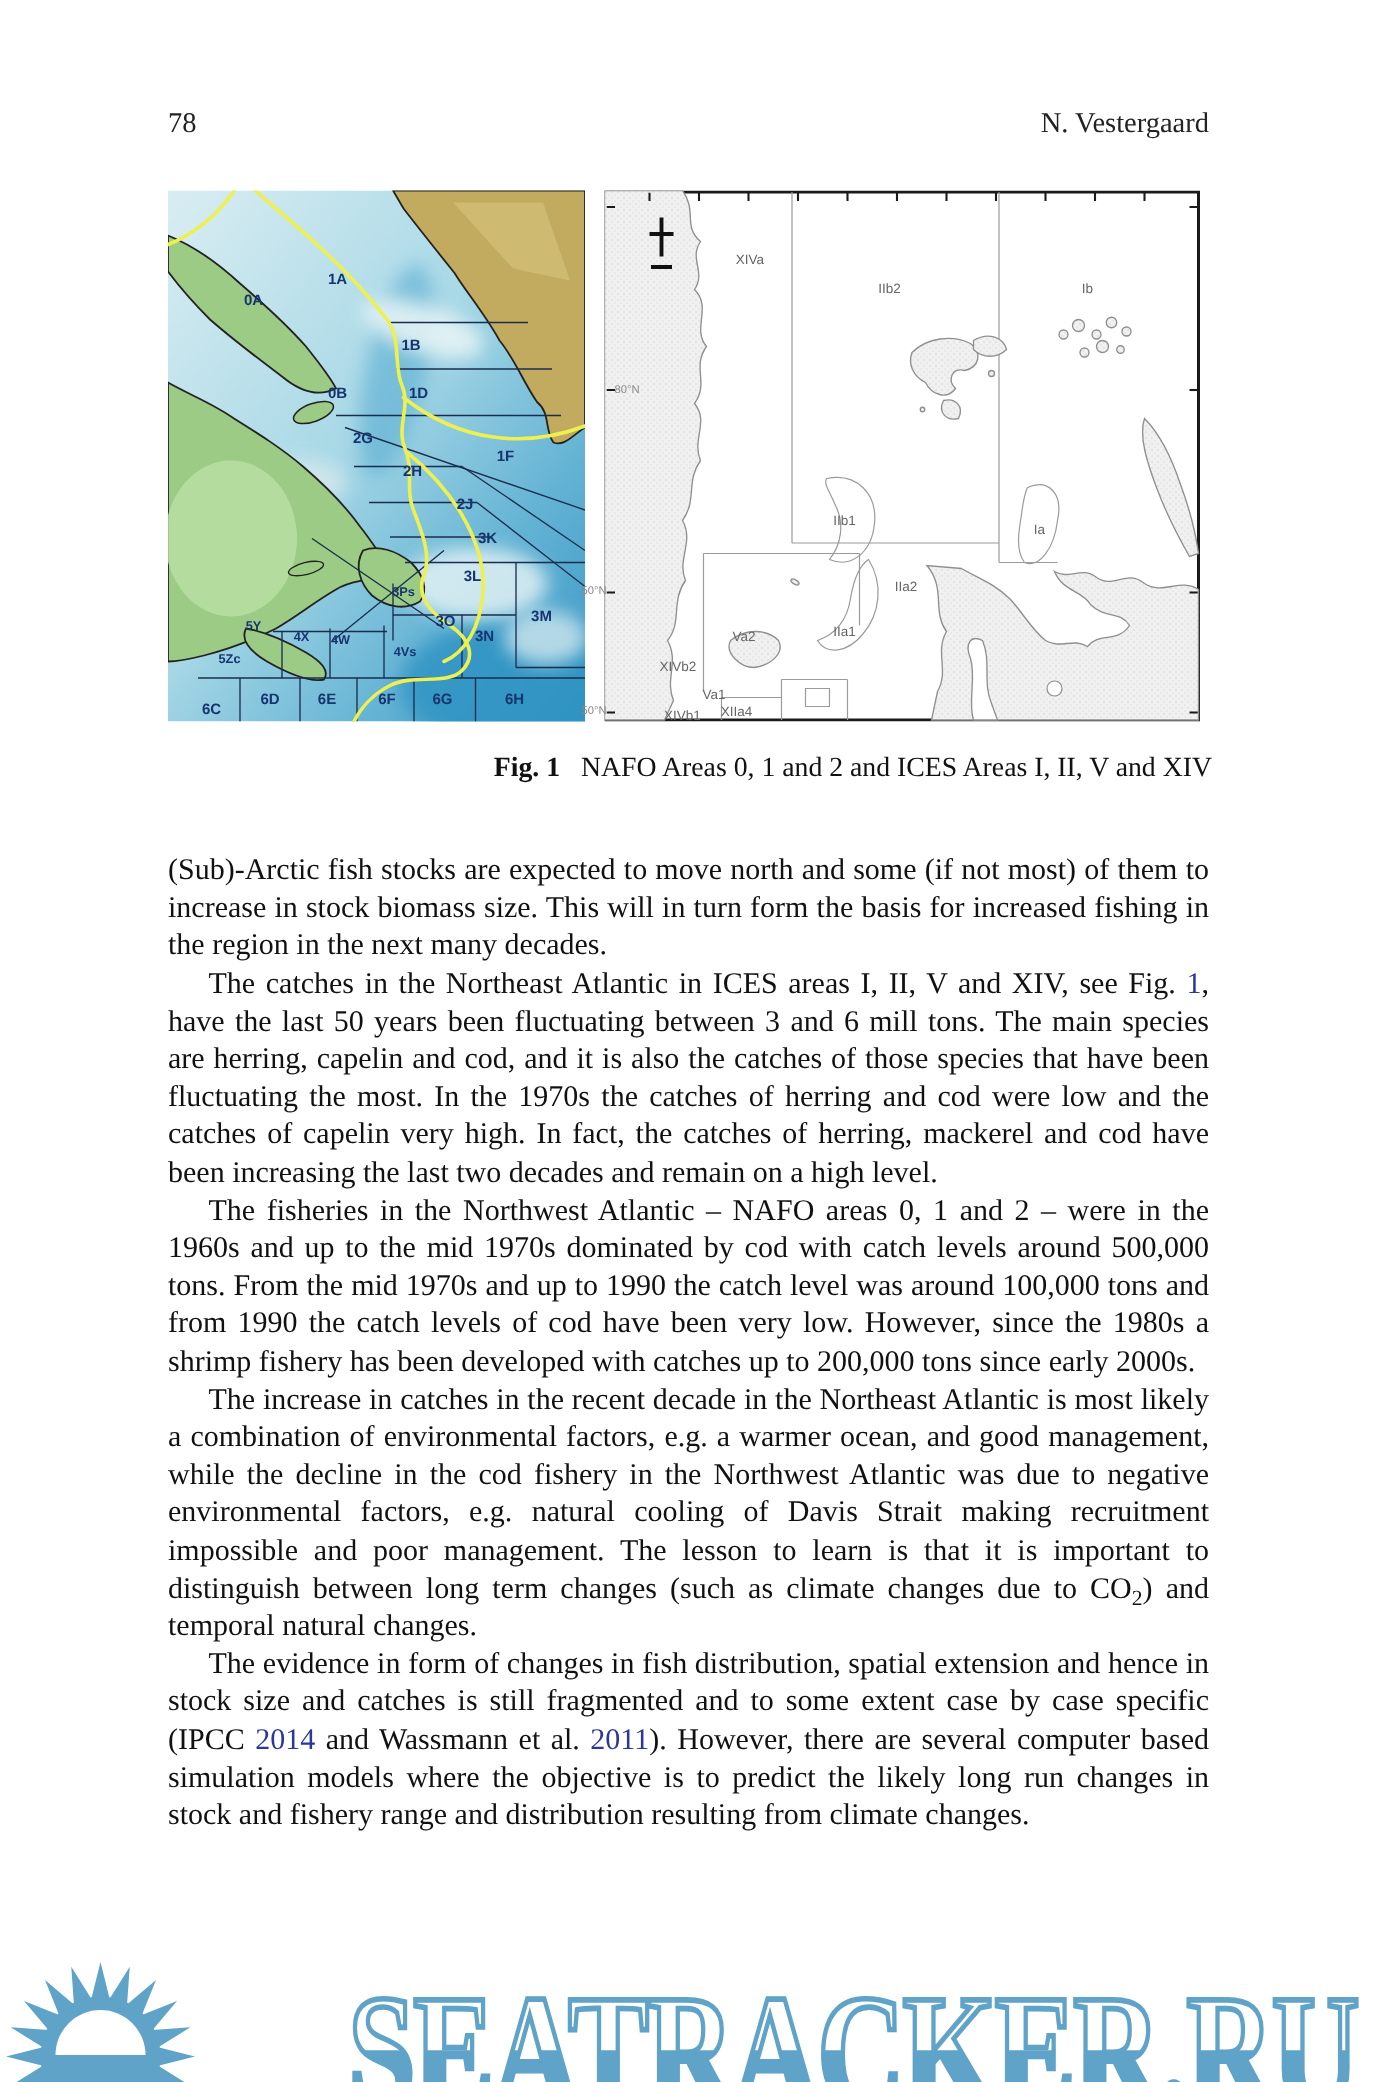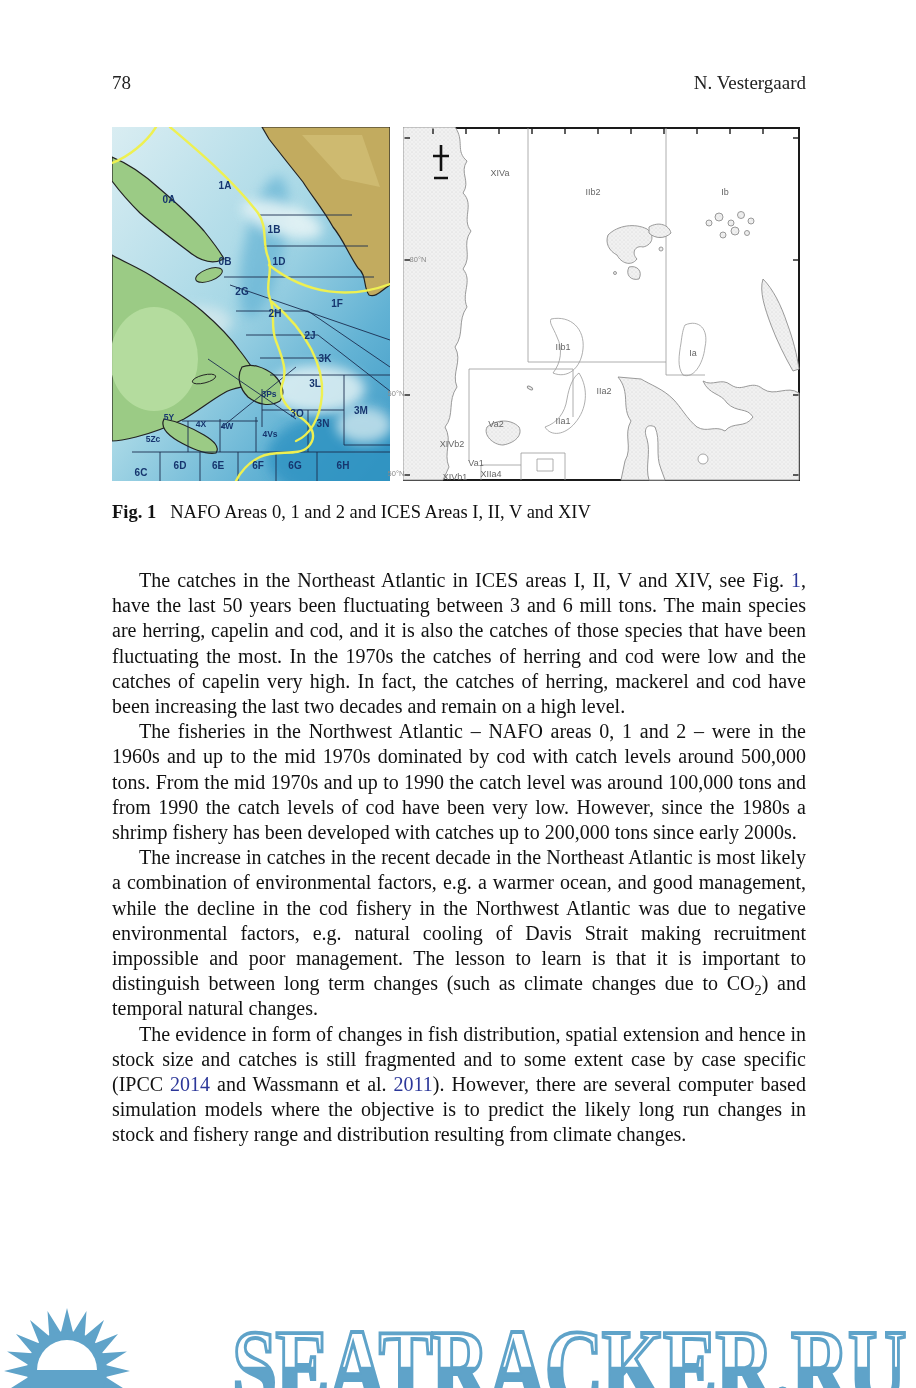--- a/index.html
+++ b/index.html
@@ -10,21 +10,21 @@
           justify-content:space-between;font-size:19px;color:#222;}
   
   .figure{position:absolute;top:127px;left:112px;width:696px;height:354px;}
   .map-left{position:absolute;left:0;top:0;}
   .map-right{position:absolute;left:291px;top:0;}
   .lat-label{position:absolute;left:272px;width:24px;text-align:center;
              font:7.5px "Liberation Sans",sans-serif;color:#8a8a8a;}
   .map-labels-nafo text{font:bold 10px "Liberation Sans",sans-serif;fill:#16356e;text-anchor:middle;}
   .map-labels-nafo text.small{font-size:8.5px;}
   .map-labels-ices text{font:9px "Liberation Sans",sans-serif;fill:#666;text-anchor:middle;}
-  .caption{position:absolute;top:502px;left:112px;width:696px;font-size:18.5px;color:#111;}
+  .caption{position:absolute;top:502px;left:112px;width:696px;font-size:18.5px;color:#111;text-align:right;}
   .caption b{margin-right:14px;}
   
   .body-text{position:absolute;top:568px;left:112px;width:694px;
              font-size:20px;line-height:25.2px;text-align:justify;color:#111;}
   .para{margin:0;}
   .para.indent{text-indent:27px;}
   .ref-link{color:#2c3799;cursor:pointer;}
   .sub{vertical-align:sub;font-size:0.72em;line-height:0;}
   
   .watermark{position:absolute;top:1306px;left:0;width:916px;height:130px;}
@@ -248,20 +248,21 @@
   <div class="lat-label" style="top: 128px; margin-left: 22px;">80°N</div>
       <div class="lat-label" style="top: 262px;">50°N</div>
       <div class="lat-label" style="top: 342px;">50°N</div>
     </div>
 
   <div class="caption">
     <b>Fig. 1</b><span>NAFO Areas 0, 1 and 2 and ICES Areas I, II, V and XIV</span>
   </div>
 
   <div class="body-text">
+      <p class="para"><span>(Sub)-Arctic fish stocks are expected to move north and some (if not most) of them to increase in stock biomass size. This will in turn form the basis for increased fishing in the region in the next many decades.</span></p>
       <p class="para indent"><span>The catches in the Northeast Atlantic in ICES areas I, II, V and XIV, see Fig. </span><span class="ref-link">1</span><span>, have the last 50 years been fluctuating between 3 and 6 mill tons. The main species are herring, capelin and cod, and it is also the catches of those species that have been fluctuating the most. In the 1970s the catches of herring and cod were low and the catches of capelin very high. In fact, the catches of herring, mackerel and cod have been increasing the last two decades and remain on a high level.</span></p>
       <p class="para indent"><span>The fisheries in the Northwest Atlantic – NAFO areas 0, 1 and 2 – were in the 1960s and up to the mid 1970s dominated by cod with catch levels around 500,000 tons. From the mid 1970s and up to 1990 the catch level was around 100,000 tons and from 1990 the catch levels of cod have been very low. However, since the 1980s a shrimp fishery has been developed with catches up to 200,000 tons since early 2000s.</span></p>
       <p class="para indent"><span>The increase in catches in the recent decade in the Northeast Atlantic is most likely a combination of environmental factors, e.g. a warmer ocean, and good management, while the decline in the cod fishery in the Northwest Atlantic was due to negative environmental factors, e.g. natural cooling of Davis Strait making recruitment impossible and poor management. The lesson to learn is that it is important to distinguish between long term changes (such as climate changes due to CO</span><span class="sub">2</span><span>) and temporal natural changes.</span></p>
       <p class="para indent"><span>The evidence in form of changes in fish distribution, spatial extension and hence in stock size and catches is still fragmented and to some extent case by case specific (IPCC </span><span class="ref-link">2014</span><span> and Wassmann et al. </span><span class="ref-link">2011</span><span>). However, there are several computer based simulation models where the objective is to predict the likely long run changes in stock and fishery range and distribution resulting from climate changes.</span></p>
     </div>
 
   <div class="watermark">
     <svg class="wm-sun" width="130" height="130" viewBox="0 0 130 130">
       <polygon points="65.0,2.0 71.1,26.5 84.5,5.1 82.7,30.3 102.0,14.0 92.6,37.4 116.0,28.0 99.7,47.3 124.9,45.5 103.5,58.9 128.0,65.0 103.5,71.1 124.9,84.5 99.7,82.7 116.0,102.0 92.6,92.6 102.0,116.0 82.7,99.7 84.5,124.9 71.1,103.5 65.0,128.0 58.9,103.5 45.5,124.9 47.3,99.7 28.0,116.0 37.4,92.6 14.0,102.0 30.3,82.7 5.1,84.5 26.5,71.1 2.0,65.0 26.5,58.9 5.1,45.5 30.3,47.3 14.0,28.0 37.4,37.4 28.0,14.0 47.3,30.3 45.5,5.1 58.9,26.5" fill="#5fa3c9"></polygon>
       <circle cx="65" cy="65" r="40" fill="#5fa3c9"></circle>

